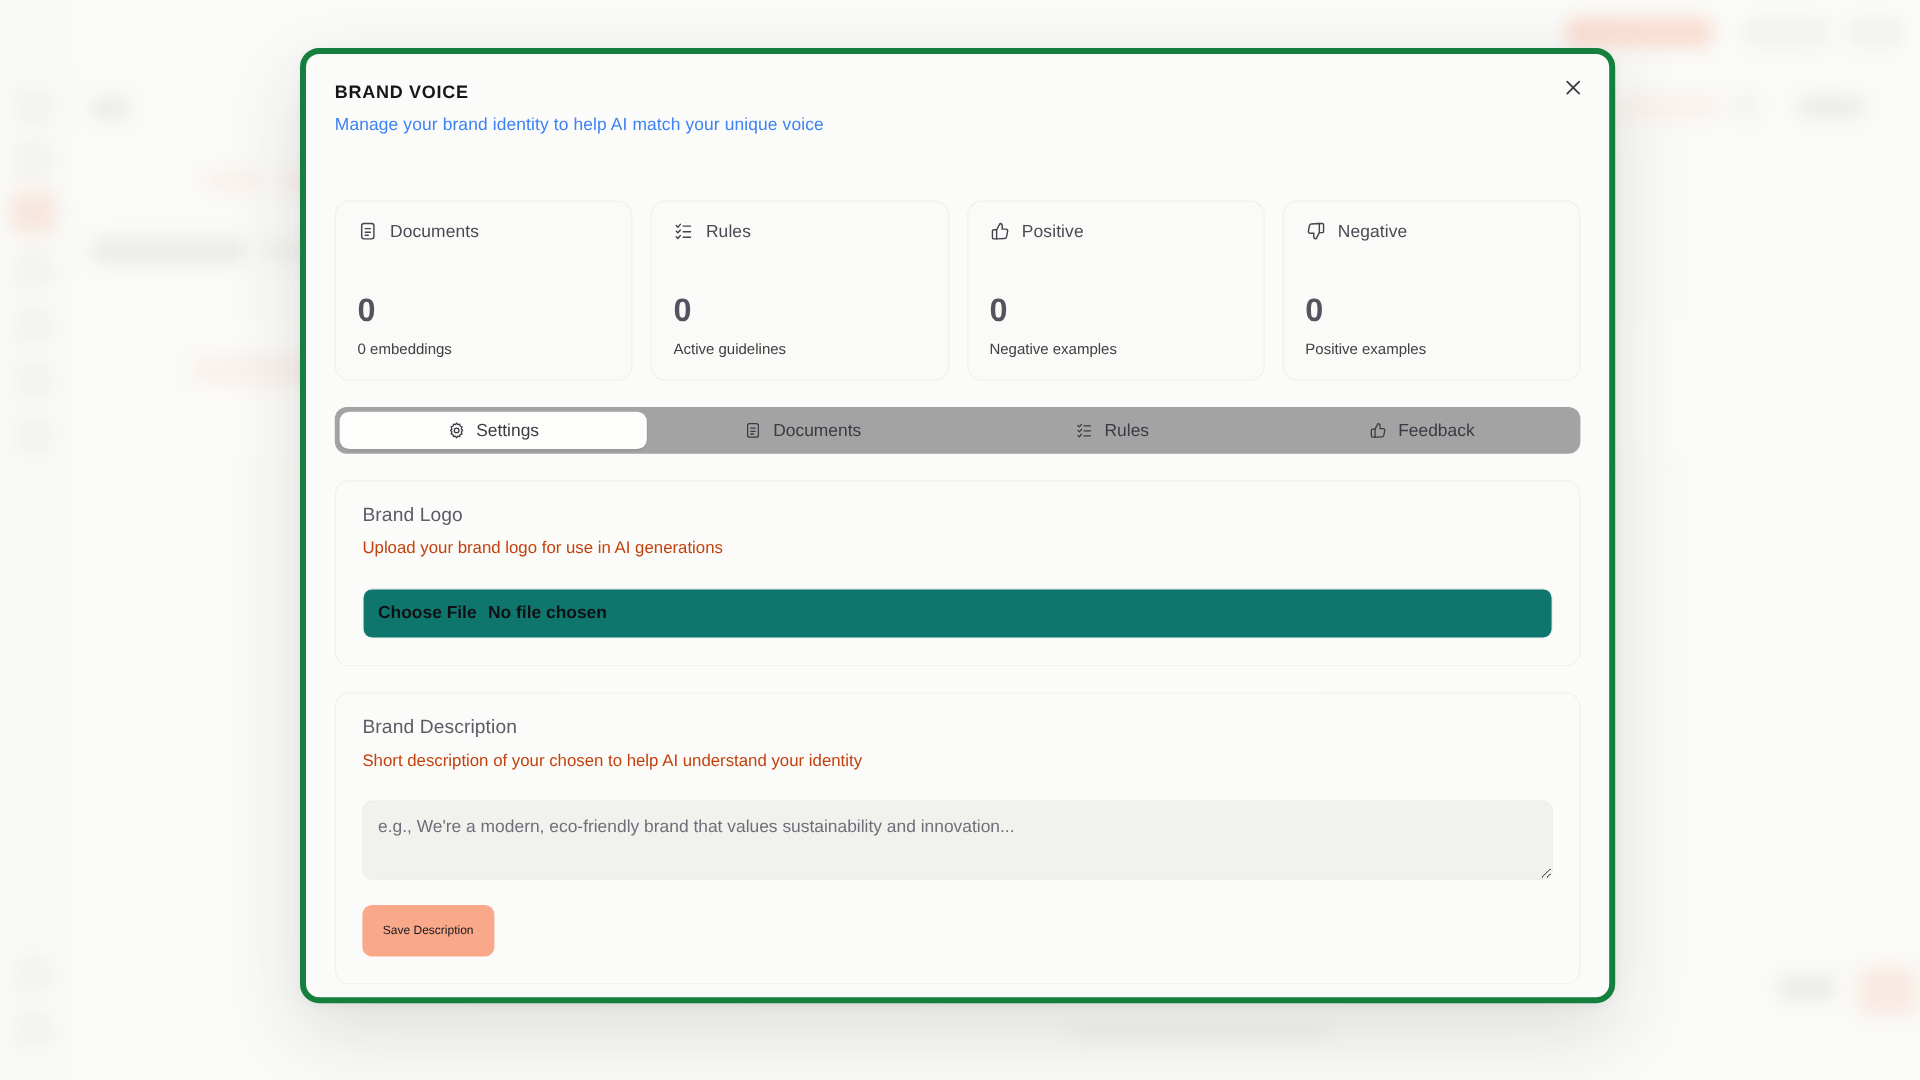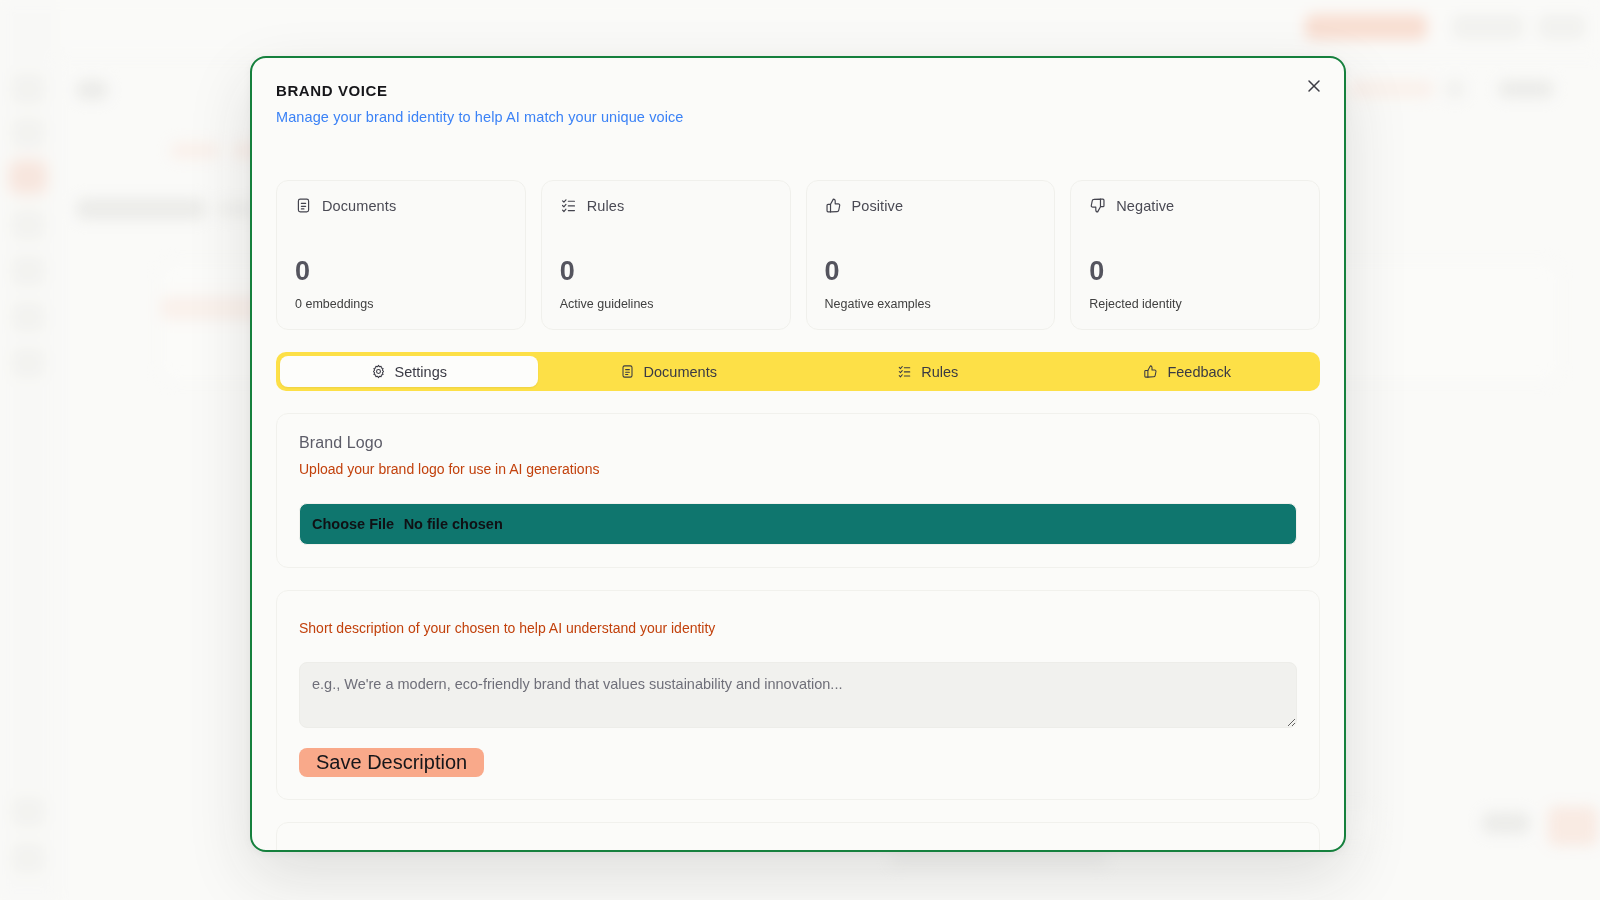--- a/index.html
+++ b/index.html
@@ -48,25 +48,25 @@
 
   
   #scrim {
     position: absolute; inset: 0;
     background: rgba(250, 250, 248, 0.55);
   }
 
   
   #modal {
     position: absolute;
-    left: 250px; top: 56px;
+    left: 250px; top: 40px;
     width: 1096px; height: 796px;
     background: #FBFBF9;
     border-radius: 16px;
-    border: 2px solid #15803d;
+    border: 5px solid #15803d;
     box-shadow: 0 24px 64px rgba(40,38,36,0.13), 0 2px 8px rgba(40,38,36,0.05);
     overflow: hidden;
   }
 
   .modal-header {
     position: relative;
     padding: 24px 28px 8px 24px;
   }
   .modal-title {
     font-size: 15px;
@@ -140,21 +140,21 @@
     font-size: 12.5px;
     color: #404040;
   }
   .ico { display:block; color:#44444E; }
 
   
   .tabs {
     margin-top: 22px;
     display: grid;
     grid-template-columns: repeat(4, 1fr);
-    background: #fde047;
+    background: #a3a3a3;
     border-radius: 10px;
     padding: 4px;
     gap: 2px;
   }
   .tab {
     display: flex; align-items: center; justify-content: center; gap: 9px;
     height: 31px;
     border-radius: 8px;
     border: none;
     background: transparent;
@@ -217,22 +217,22 @@
     outline: none;
   }
   .textarea::placeholder { color: #6F6F79; }
 
   .btn-primary {
     margin-top: 16px;
     background: #F9A98A;
     color: #16161A;
     border: none;
     border-radius: 8px;
-    padding: 3px 17px;
-    font-size: 20px;
+    padding: 16px 17px;
+    font-size: 10px;
     cursor: pointer;
     font-family: "Liberation Sans", sans-serif;
   }
 </style>
 </head>
 <body>
 
 <div id="app-background">
   <div class="bg-topbar"></div>
   <div class="bg-sidebar"></div>
@@ -335,21 +335,21 @@
 
       <div class="stat-card">
         <div class="stat-head">
           <svg class="ico" width="17" height="17" viewBox="0 0 20 20" fill="none" stroke="currentColor" stroke-width="1.4" stroke-linecap="round" stroke-linejoin="round">
             <path d="M13.5 2.5v8.9l-3.3 6.1c-1.3 0-2.2-1-2.2-2.3V12H4.4c-1.1 0-1.9-1-1.7-2l1.1-5.5c.2-.9 1-1.6 1.9-1.6z"></path>
             <path d="M13.5 11.4h2.9c.7 0 1.2-.5 1.2-1.2V3.7c0-.7-.5-1.2-1.2-1.2h-2.9"></path>
           </svg>
           <span class="stat-label">Negative</span>
         </div>
         <div class="stat-value">0</div>
-        <div class="stat-caption">Rejected identity</div>
+        <div class="stat-caption">Positive examples</div>
       </div>
     </div>
 
     <div class="tabs">
 
       <button class="tab active">
         <svg width="15" height="15" viewBox="0 0 20 20" fill="none" stroke="currentColor" stroke-width="1.4" stroke-linecap="round" stroke-linejoin="round">
           <circle cx="10" cy="10" r="2.6"></circle>
           <path d="M10 1.8l1.3 1.9 2.2-.6.4 2.3 2.2.7-.9 2.1 1.5 1.8-1.5 1.8.9 2.1-2.2.7-.4 2.3-2.2-.6L10 18.2l-1.3-1.9-2.2.6-.4-2.3-2.2-.7.9-2.1L3.3 10l1.5-1.8-.9-2.1 2.2-.7.4-2.3 2.2.6z"></path>
         </svg>
@@ -386,20 +386,21 @@
     <div class="section">
       <div class="section-title">Brand Logo</div>
       <div class="section-desc">Upload your brand logo for use in AI generations</div>
       <div class="file-row">
         <span class="file-input-fake">Choose File</span>
         <span class="file-input-fake" style="margin-left:5px">No file chosen</span>
       </div>
     </div>
 
     <div class="section">
+      <div class="section-title">Brand Description</div>
       <div class="section-desc">Short description of your chosen to help AI understand your identity</div>
       <textarea class="textarea" placeholder="e.g., We're a modern, eco-friendly brand that values sustainability and innovation..." style=""></textarea>
       <button class="btn-primary">Save Description</button>
     </div>
 
     <div class="section" style="min-height:260px">
       
     </div>
 
   </div>

